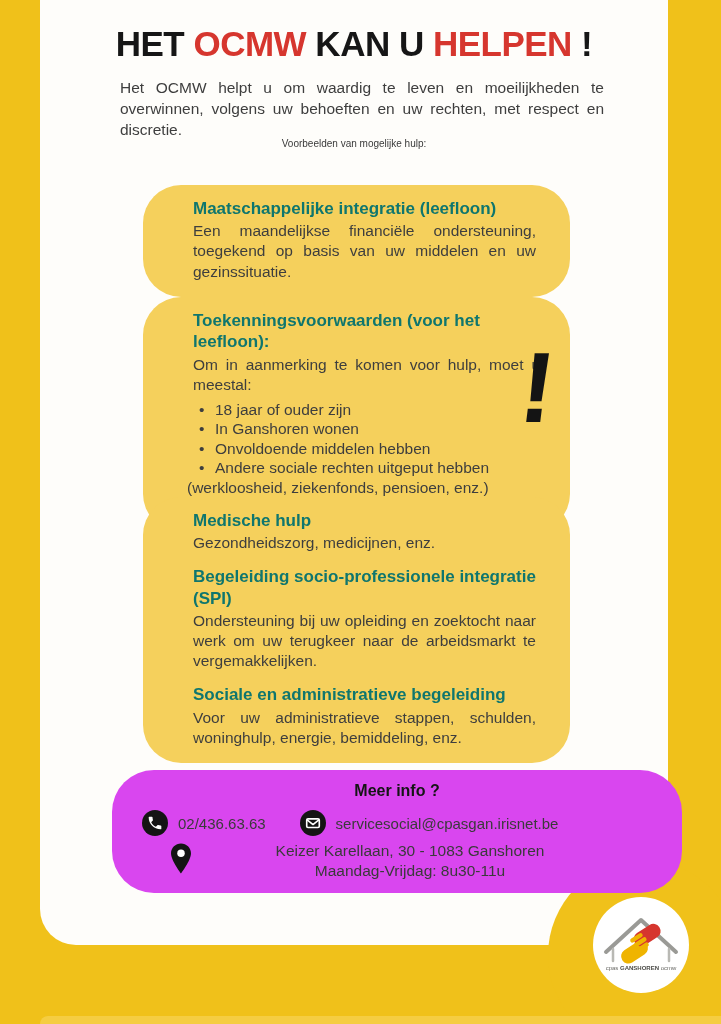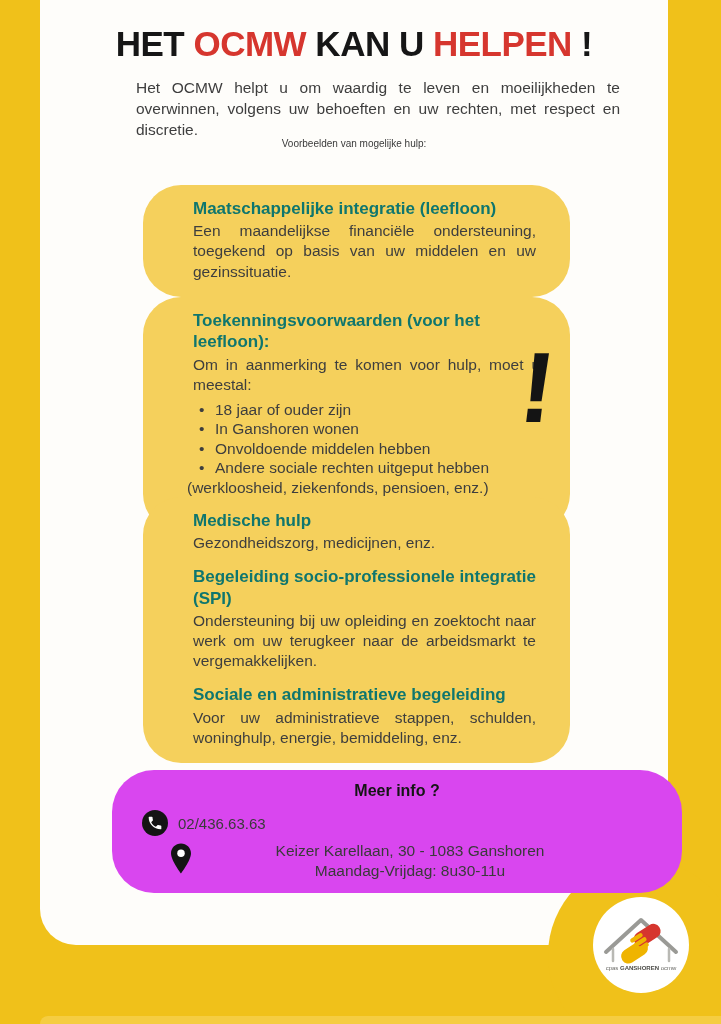--- a/index.html
+++ b/index.html
@@ -28,21 +28,21 @@
   .content { position:absolute; left:40px; top:0; width:628px; height:945px; z-index:4; }
 
   .page-title {
     position:absolute; top:24px; left:0; width:100%;
     text-align:center; font-size:35px; font-weight:800; letter-spacing:-0.5px;
     color:#161616; white-space:pre;
   }
   .page-title .red { color:#D6362E; }
 
   .intro {
-    position:absolute; top:77px; left:96px; width:484px;
+    position:absolute; top:77px; left:80px; width:484px;
     font-size:15.5px; line-height:1.36; color:#3E3E3E;
     text-align:justify;
   }
   .examples {
     position:absolute; top:138px; left:0; width:100%;
     text-align:center; font-size:10px; color:#3A3A3A;
   }
 
   .card {
     position:absolute; left:103px; width:427px;
@@ -158,20 +158,28 @@
 
   <div class="footer-card">
     <div class="footer-title">Meer info ?</div>
     <div class="footer-row1">
       <div class="group">
         <svg class="icon-circle" viewBox="0 0 24 24">
           <circle cx="12" cy="12" r="12" fill="#141414"></circle>
           <path transform="translate(4.2 4.2) scale(0.65)" fill="#ffffff" d="M6.62 10.79c1.44 2.83 3.76 5.14 6.59 6.59l2.2-2.21c.27-.27.67-.36 1.02-.24 1.12.37 2.33.57 3.57.57.55 0 1 .45 1 1V20c0 .55-.45 1-1 1-9.39 0-17-7.61-17-17 0-.55.45-1 1-1h3.5c.55 0 1 .45 1 1 0 1.25.2 2.45.57 3.57.11.35.03.74-.25 1.02l-2.2 2.2z"></path>
         </svg>
         <span class="txt">02/436.63.63</span>
+      </div>
+      <div class="group email">
+        <svg class="icon-circle" viewBox="0 0 24 24">
+          <circle cx="12" cy="12" r="12" fill="#141414"></circle>
+          <rect x="6.2" y="8.2" width="11.6" height="8" rx="1.2" fill="none" stroke="#ffffff" stroke-width="1.5"></rect>
+          <path d="M6.6 9.2 L12 13.4 L17.4 9.2" fill="none" stroke="#ffffff" stroke-width="1.5" stroke-linecap="round" stroke-linejoin="round"></path>
+        </svg>
+        <span class="txt">servicesocial@cpasgan.irisnet.be</span>
       </div>
     </div>
     <div class="footer-row2">
       <svg width="30" height="36" viewBox="0 0 24 28">
         <path d="M12 1.5c-4.4 0-8 3.4-8 7.8 0 5.8 8 16.2 8 16.2s8-10.4 8-16.2c0-4.4-3.6-7.8-8-7.8z" fill="#141414"></path>
         <circle cx="12" cy="9.3" r="3" fill="#ffffff"></circle>
       </svg>
       <div class="addr">
         <div>Keizer Karellaan, 30 - 1083 Ganshoren</div>
         <div>Maandag-Vrijdag: 8u30-11u</div>

